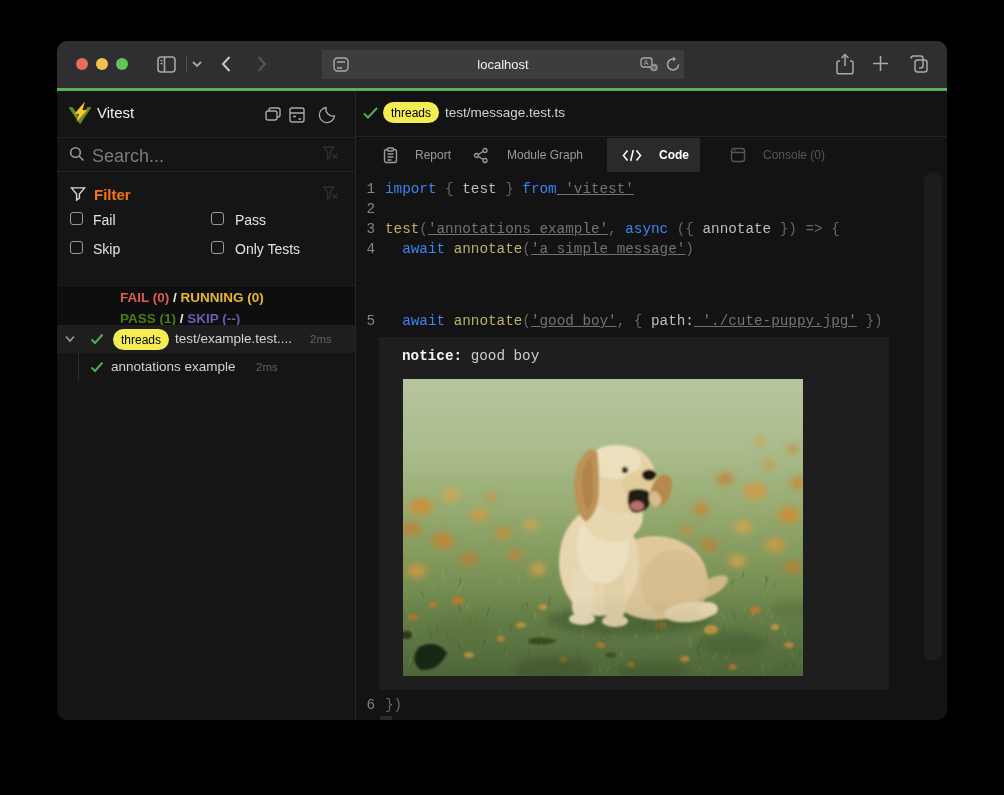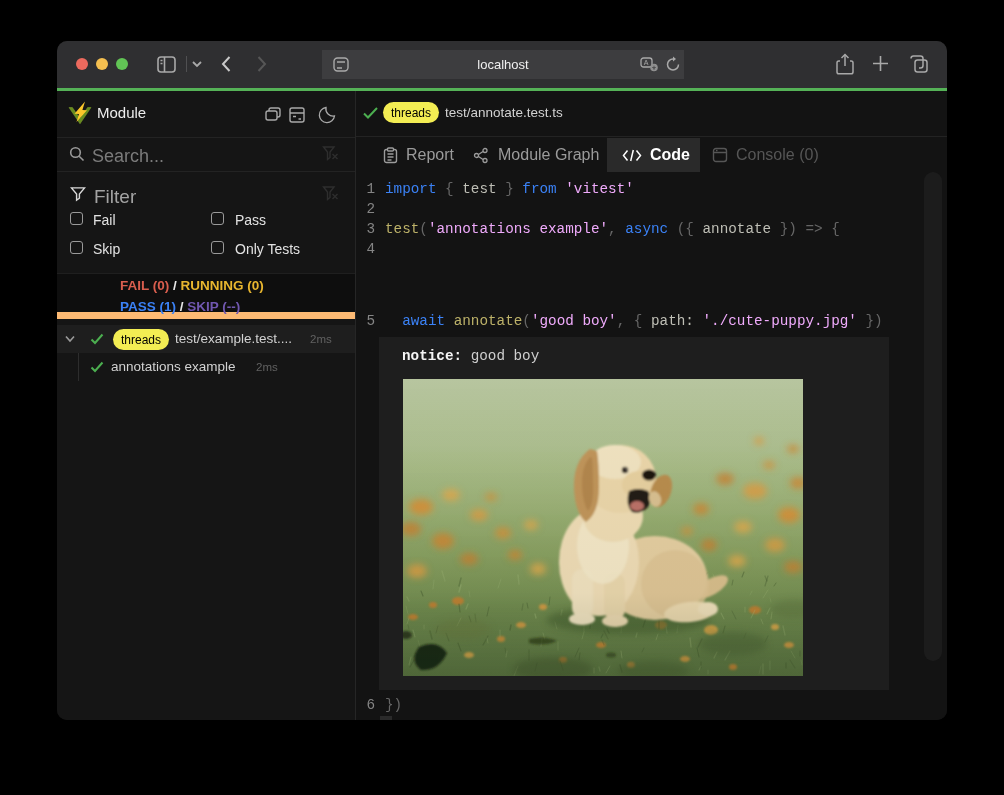--- a/index.html
+++ b/index.html
@@ -20,43 +20,43 @@
   
   #prog { position:absolute; left:0; top:47px; width:890px; height:3px; background:#55b257; }
   
   #side { position:absolute; left:0; top:50px; width:298px; height:629px; background:#151515; }
   #sideSep { position:absolute; left:298px; top:50px; width:1px; height:629px; background:#262626; }
   .hdiv { position:absolute; left:0; width:298px; height:1px; background:#232323; }
   #vitestTxt { position:absolute; left:40px; top:63px; font-size:15px; font-weight:500; color:#ececec; }
   .ph { color:#7b7b7b; }
   .cb { position:absolute; width:13px; height:13px; border:1.5px solid #9a9a9a; border-radius:3px; background:transparent; }
   .cblab { position:absolute; font-size:14px; color:#e2e2e2; }
-  #statusBlock { position:absolute; left:0; top:232px; width:298px; height:46px; background:#0e0e0e;
-    border-top:1px solid #1f1f1f; border-bottom:7px solid #fdba74; }
+  #statusBlock { position:absolute; left:0; top:244px; width:298px; height:46px; background:#0e0e0e;
+    border-top:1px solid #1f1f1f; border-bottom:1px solid #fdba74; }
   .st1 { position:absolute; left:63px; top:4px; font-size:13.5px; font-weight:700; }
   .st2 { position:absolute; left:63px; top:25px; font-size:13.5px; font-weight:700; }
-  .red { color:#d95e4e; } .yel { color:#e8b62f; } .grn { color:#3b82f6;margin-top:37px; } .pur { color:#7158b0; } .wht { color:#e8e8e8; }
+  .red { color:#d95e4e; } .yel { color:#e8b62f; } .grn { color:#4d7c0f;margin-top:37px; } .pur { color:#7158b0; } .wht { color:#e8e8e8; }
   #row1 { position:absolute; left:0; top:284px; width:298px; height:28px; background:#1e1e1e; }
   #row2 { position:absolute; left:0; top:312px; width:298px; height:28px; }
   .pill { display:inline-block; background:#f3ed53; color:#000; font-size:12px; font-weight:400;
     border-radius:11px; padding:4.5px 8px; line-height:1; }
   .fname { color:#d2d2d2; font-size:13.5px; }
   .ms { color:#616161; font-size:11.5px; }
   
   #main { position:absolute; left:299px; top:50px; width:591px; height:629px; background:#131313; }
   #mainHdr { position:absolute; left:0; top:0; width:591px; height:46px; border-bottom:1px solid #232323; }
   #tabs { position:absolute; left:0; top:47px; width:591px; height:34px; }
-  .tab { position:absolute; top:0; height:34px; display:flex; align-items:center; gap:8px;
-    color:#9b9b9b; font-size:16px; }
+  .tab { position:absolute; top:0; height:34px; display:flex; align-items:center; gap:17px;
+    color:#9b9b9b; font-size:12px; }
   
   #code { position:absolute; left:0; top:81px; width:591px; height:548px;
     font-family:"Liberation Mono", monospace; font-size:14.3px; }
   .cl { position:absolute; white-space:pre; line-height:20px; }
   .ln { position:absolute; left:0; width:19px; text-align:right; color:#858585; line-height:20px; }
-  .kw { color:#3b82f6; } .fn { color:#bdb269; } .str { color:#f0abfc; }
+  .kw { color:#3b82f6; } .fn { color:#bdb269; } .str { color:#737373;text-decoration:underline; }
   .pun { color:#666666; } .idf { color:#bfbfb6; }
   .notice { position:absolute; left:23px; width:510px; background:#1e1e1e; color:#cfcfcf; }
   .notice b { color:#f5f5f5; }
 </style>
 </head>
 <body>
 <div id="win">
 
   <div id="toolbar">
     <div class="tl" style="left:19px; background:#ec6a5e;"></div>
@@ -114,21 +114,21 @@
 
   <div id="side"></div>
   <div id="sideSep"></div>
   <div class="hdiv" style="top:96px;"></div>
   <div class="hdiv" style="top:130px;"></div>
 
   <svg class="abs" style="left:10px; top:60px;" width="26" height="26" viewBox="0 0 26 26">
     <path d="M2 6.5 L13 22.8 L24 6.5 L20.6 6.5 L13 17.6 L5.4 6.5 Z" fill="#688c1f" stroke="#84a52c" stroke-width="0.5"></path>
     <path d="M18 0.5 L7.5 12.8 L12 13 L9.5 21 L20 9.2 L15.4 9 Z" fill="#fcc72b"></path>
   </svg>
-  <div id="vitestTxt">Module</div>
+  <div id="vitestTxt">Vitest</div>
 
   <svg class="abs" style="left:207px; top:65px; color:#a8a8a8;" width="18" height="18" viewBox="0 0 18 18" fill="none" stroke="currentColor" stroke-width="1.4">
     <rect x="2" y="5" width="11" height="9" rx="2"></rect>
       <path d="M5 5 V4 A2 2 0 0 1 7 2 H14 A2 2 0 0 1 16 4 V9 A2 2 0 0 1 14 11 H13"></path>
   </svg>
   <svg class="abs" style="left:231px; top:65px; color:#a8a8a8;" width="18" height="18" viewBox="0 0 18 18" fill="none" stroke="currentColor" stroke-width="1.4">
     <rect x="2" y="2" width="14" height="14" rx="2"></rect>
       <line x1="2" y1="7" x2="16" y2="7"></line>
     <line x1="5" y1="10.5" x2="8" y2="10.5"></line>
       <line x1="10.5" y1="13" x2="13" y2="13"></line>
@@ -144,21 +144,21 @@
   <div class="abs ph" style="left:35px; top:105px; font-size:18px;">Search...</div>
   <svg class="abs" style="left:265px; top:104px; color:#2e2e2e;" width="17" height="17" viewBox="0 0 17 17" fill="none" stroke="currentColor" stroke-width="1.4">
     <path d="M1.5 2 H12 L8 7 V12.5 L5.5 14.5 V7 Z"></path>
       <line x1="10.5" y1="9" x2="15.5" y2="14"></line>
       <line x1="15.5" y1="9" x2="10.5" y2="14"></line>
   </svg>
 
   <svg class="abs" style="left:13px; top:145px; color:#d9d9d9;" width="16" height="16" viewBox="0 0 17 17" fill="none" stroke="currentColor" stroke-width="1.5">
     <path d="M1.5 2 H15.5 L10 8.5 V13 L7 15 V8.5 Z"></path>
   </svg>
-  <div class="abs" style="left:37px; top:145px; font-size:19px; font-weight:400; color:#a3a3a3;">Filter</div>
+  <div class="abs" style="left:37px; top:145px; font-size:15px; font-weight:700; color:#f97316;">Filter</div>
   <svg class="abs" style="left:265px; top:144px; color:#2e2e2e;" width="17" height="17" viewBox="0 0 17 17" fill="none" stroke="currentColor" stroke-width="1.4">
     <path d="M1.5 2 H12 L8 7 V12.5 L5.5 14.5 V7 Z"></path>
       <line x1="10.5" y1="9" x2="15.5" y2="14"></line>
       <line x1="15.5" y1="9" x2="10.5" y2="14"></line>
   </svg>
 
   <div class="cb" style="left:13px; top:171px;"></div>
     <div class="cblab" style="left:36px; top:171px;">Fail</div>
   <div class="cb" style="left:154px; top:171px;"></div>
     <div class="cblab" style="left:178px; top:171px;">Pass</div>
@@ -191,21 +191,21 @@
     <span class="fname abs" style="left:54px; top:6px;">annotations example</span>
     <span class="ms abs" style="left:199px; top:8px;">2ms</span>
   </div>
 
   <div id="main">
     <div id="mainHdr">
       <svg class="abs" style="left:6px; top:15px; color:#4caf50;" width="17" height="14" viewBox="0 0 17 14" fill="none" stroke="currentColor" stroke-width="2">
           <path d="M2 7.5 L6 11.5 L15 2"></path>
         </svg>
       <span class="pill abs" style="left:27px; top:11px;">threads</span>
-      <span class="fname abs" style="left:89px; top:14px;">test/annotate.test.ts</span>
+      <span class="fname abs" style="left:89px; top:14px;">test/message.test.ts</span>
     </div>
     <div id="tabs">
       <div class="abs" style="left:251px; top:0; width:93px; height:34px; background:#2a2a2a;"></div>
       <div class="tab" style="left:27px;">
         <svg width="15" height="17" viewBox="0 0 15 17" fill="none" stroke="currentColor" stroke-width="1.4">
           <rect x="1.5" y="2.5" width="12" height="13" rx="2"></rect>
             <rect x="4.5" y="1" width="6" height="3" rx="1" fill="#131313"></rect>
           <line x1="4.5" y1="7" x2="10.5" y2="7"></line>
             <line x1="4.5" y1="10" x2="10.5" y2="10"></line>
             <line x1="4.5" y1="13" x2="8.5" y2="13"></line>
@@ -222,36 +222,37 @@
         <span>Module Graph</span>
       </div>
       <div class="tab" style="left:266px; color:#ffffff;font-weight:bold;">
         <svg width="20" height="15" viewBox="0 0 20 15" fill="none" stroke="currentColor" stroke-width="1.5">
           <path d="M5.5 2.5 L1.5 7.5 L5.5 12.5"></path>
             <path d="M14.5 2.5 L18.5 7.5 L14.5 12.5"></path>
             <line x1="11.3" y1="2" x2="8.7" y2="13"></line>
         </svg>
         <span>Code</span>
       </div>
-      <div class="tab" style="left:356px; color:#565656;">
+      <div class="tab" style="left:374px; color:#565656;">
         <svg width="16" height="16" viewBox="0 0 16 16" fill="none" stroke="currentColor" stroke-width="1.4">
           <rect x="1.5" y="1.5" width="13" height="13" rx="2.5"></rect>
             <line x1="1.5" y1="5.5" x2="15" y2="5.5"></line>
             <line x1="4" y1="3.5" x2="5.5" y2="3.5"></line>
         </svg>
         <span>Console (0)</span>
       </div>
     </div>
     <div id="code">
       <div class="ln" style="top:7px;">1</div>
       <div class="cl" style="left:29px; top:7px;"><span class="kw">import</span><span class="pun"> { </span><span class="idf">test</span><span class="pun"> } </span><span class="kw">from</span><span class="str"> 'vitest'</span></div>
       <div class="ln" style="top:27px;">2</div>
       <div class="ln" style="top:47px;">3</div>
       <div class="cl" style="left:29px; top:47px;"><span class="fn">test</span><span class="pun">(</span><span class="str">'annotations example'</span><span class="pun">, </span><span class="kw">async</span><span class="pun"> ({ </span><span class="idf">annotate</span><span class="pun"> }) =&gt; {</span></div>
       <div class="ln" style="top:67px;">4</div>
+      <div class="cl" style="left:29px; top:67px;"><span>  </span><span class="kw">await</span><span> </span><span class="fn">annotate</span><span class="pun">(</span><span class="str">'a simple message'</span><span class="pun">)</span></div>
       <div class="ln" style="top:139px;">5</div>
       <div class="cl" style="left:29px; top:139px;"><span>  </span><span class="kw">await</span><span> </span><span class="fn">annotate</span><span class="pun">(</span><span class="str">'good boy'</span><span class="pun">, { </span><span class="idf">path:</span><span class="str"> './cute-puppy.jpg'</span><span class="pun"> })</span></div>
       <div class="notice" style="top:165px; height:353px;">
         <div class="abs" style="left:23px; top:11px;"><b>notice:</b> good boy</div>
         <div class="abs" id="puppy" style="left:24px; top:42px; width:400px; height:297px;">
           <svg width="400" height="297" viewBox="0 0 400 297">
 <defs>
 <linearGradient id="bg" x1="0" y1="0" x2="0" y2="1">
 <stop offset="0" stop-color="#b7c59f"></stop>
                   <stop offset="0.22" stop-color="#aebf90"></stop>

